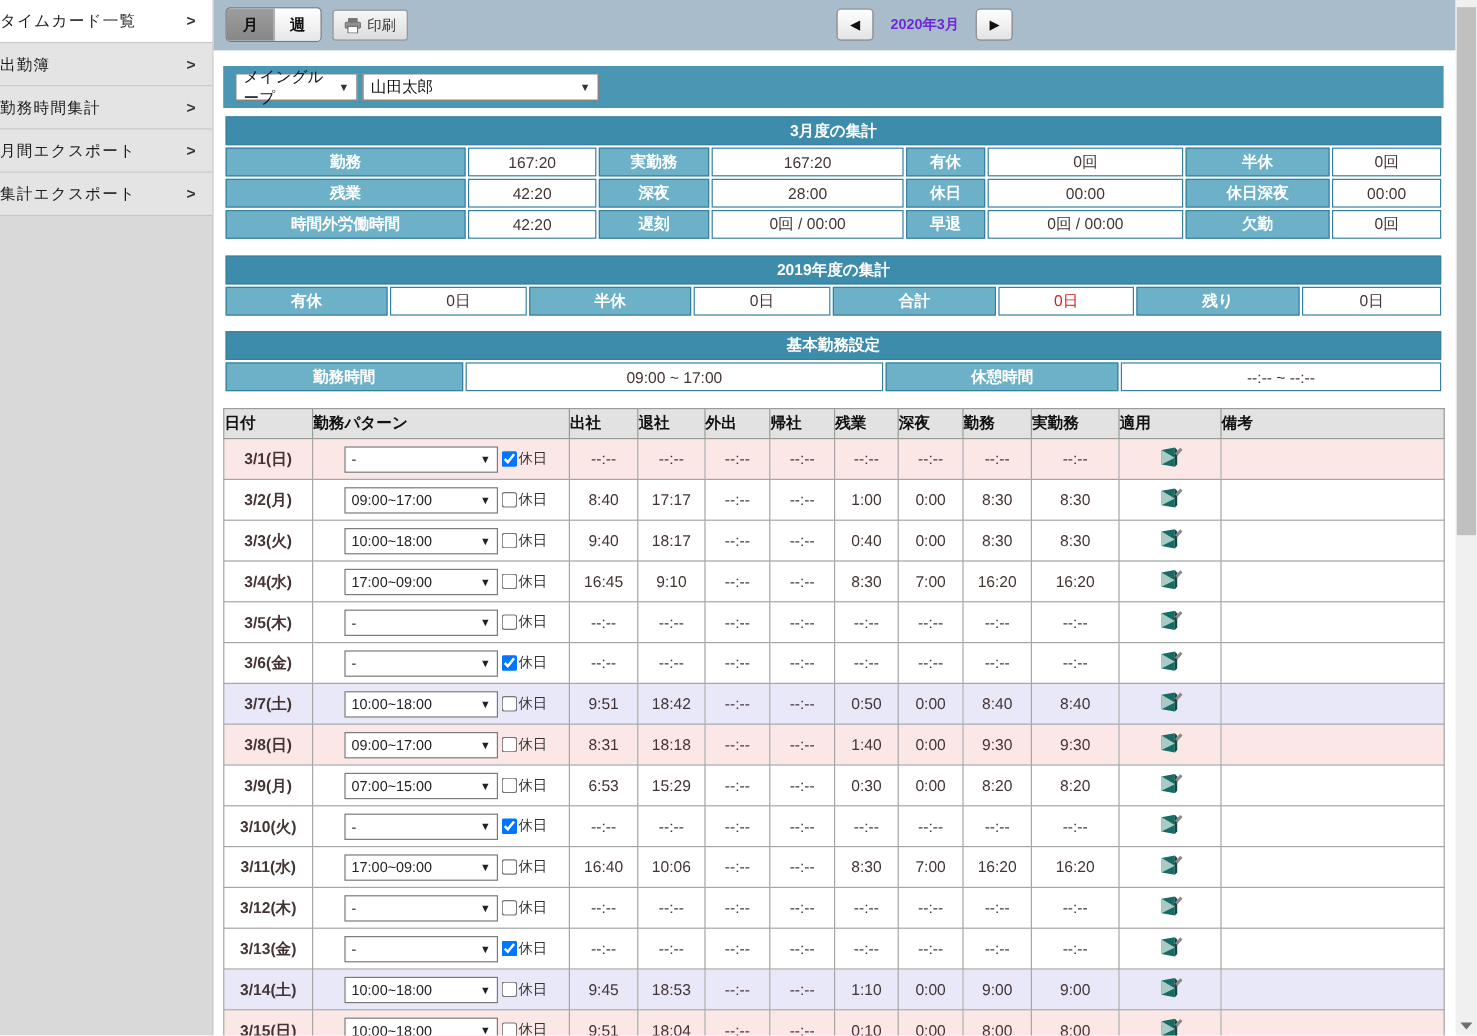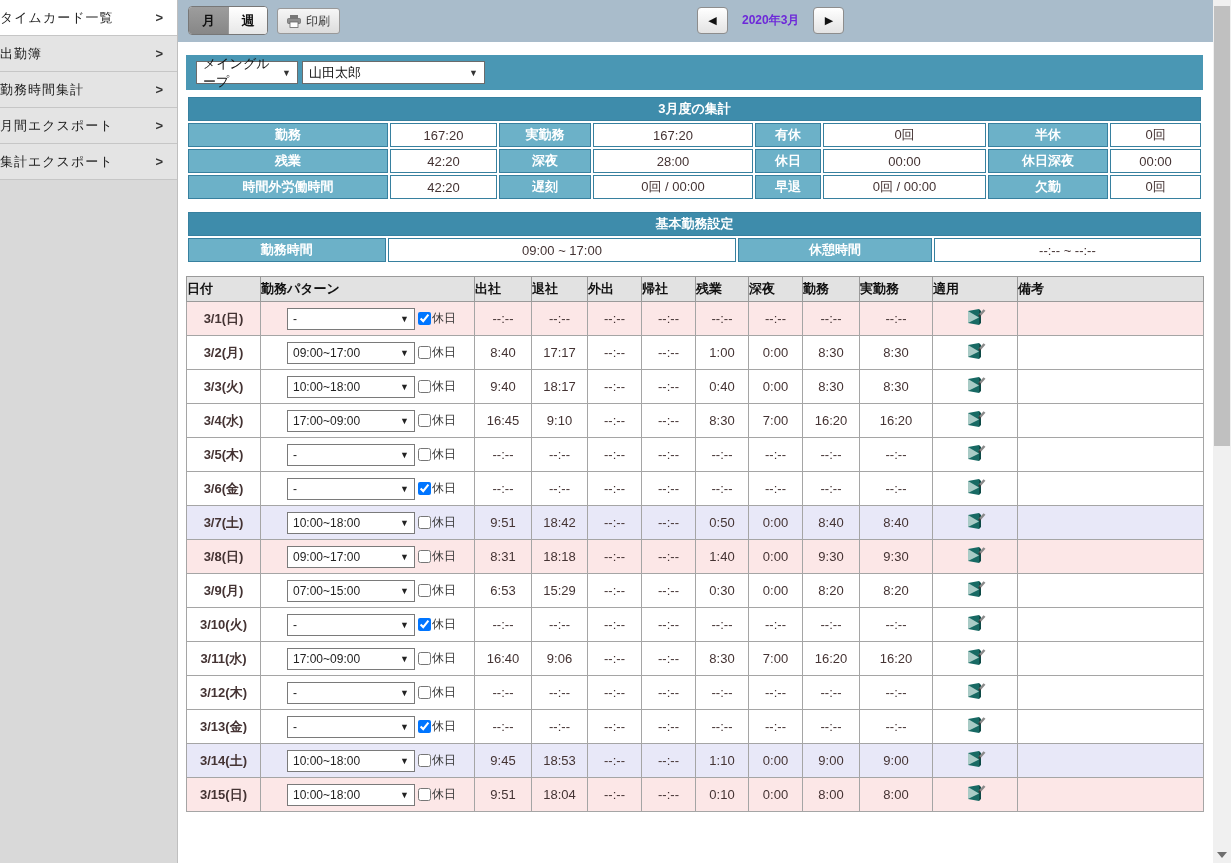--- a/index.html
+++ b/index.html
@@ -38,21 +38,21 @@
     font-size:11px; color:#111; cursor:pointer; }
   .period { font-size:12px; font-weight:bold; color:#6d28d9; padding:0 4px; }
 
   .selectbar { margin:13px 0 0 8px; width:1017px; height:35px; background:#4a97b4;
     display:flex; align-items:center; padding-left:6px; }
   .fake-select { display:flex; align-items:center; justify-content:space-between;
     height:23px; background:#fff; border:1px solid #6b6b6b; margin-left:4px;
     padding:0 6px; font-size:13px; color:#111; cursor:pointer; }
   .fake-select .arr { font-size:9px; color:#333; margin-left:8px; }
   .sel-group { width:102px; }
-  .sel-emp { width:183px; }
+  .sel-emp { width:197px; }
 
   
   table.sum { border-collapse:separate; border-spacing:2px; table-layout:fixed;
     margin-left:8px; width:1017px; background:#fff; }
   table.sum td { border:1px solid #37809f; height:24px; font-size:13px;
     text-align:center; vertical-align:middle; overflow:hidden; white-space:nowrap; }
   td.t-title { background:#3e8cab; color:#fff; font-weight:bold; height:22px; font-size:13px; }
   td.t-label { background:#6cb1c8; color:#fff; font-weight:bold; font-size:12.5px; }
   td.t-value { background:#fff; color:#443333; }
   td.t-value.red { color:#cc2222; }
@@ -192,20 +192,47 @@
         <td class="t-label">遅刻</td>
         <td class="t-value">0回 / 00:00</td>
         <td class="t-label">早退</td>
         <td class="t-value">0回 / 00:00</td>
         <td class="t-label">欠勤</td>
         <td class="t-value">0回</td>
       </tr>
     </tbody>
       </table>
 
+    <table class="sum sum2">
+      <colgroup>
+          <col style="width:135px">
+          <col style="width:114px">
+          <col style="width:135px">
+          <col style="width:114px">
+          <col style="width:136px">
+          <col style="width:113px">
+          <col style="width:136px">
+          <col style="width:116px">
+        </colgroup>
+      <tbody>
+          <tr>
+            <td class="t-title" colspan="8">2019年度の集計</td>
+          </tr>
+      <tr>
+        <td class="t-label">有休</td>
+        <td class="t-value">0日</td>
+        <td class="t-label">半休</td>
+        <td class="t-value">0日</td>
+        <td class="t-label">合計</td>
+        <td class="t-value red">0日</td>
+        <td class="t-label">残り</td>
+        <td class="t-value">0日</td>
+      </tr>
+    </tbody>
+      </table>
 
     <table class="sum sum3">
       <colgroup>
           <col style="width:196px">
           <col style="width:346px">
           <col style="width:192px">
           <col style="width:265px">
         </colgroup>
       <tbody>
           <tr>
@@ -557,21 +584,21 @@
     <td class="c-pattern">
       <span class="row-sel">
         <span>17:00~09:00</span>
         <span class="arr">▼</span>
       </span><label class="hol">
                 <input type="checkbox" class="cb" style="">
                 <span>休日</span>
               </label>
     </td>
     <td class="c-time">16:40</td>
-    <td class="c-time lt">9:06</td>
+    <td class="c-time lt">10:06</td>
     <td class="c-time">--:--</td>
     <td class="c-time lt">--:--</td>
     <td class="c-time">8:30</td>
     <td class="c-time lt">7:00</td>
     <td class="c-time">16:20</td>
     <td class="c-time">16:20</td>
     <td class="c-apply">
       <svg class="apply-ic" viewBox="0 0 21 20">
         <polygon points="3,4 14,2 14,18 3,16" fill="#186a64"></polygon>
         <polygon points="3,4 14,10.5 3,16" fill="#a9cbc6"></polygon>

